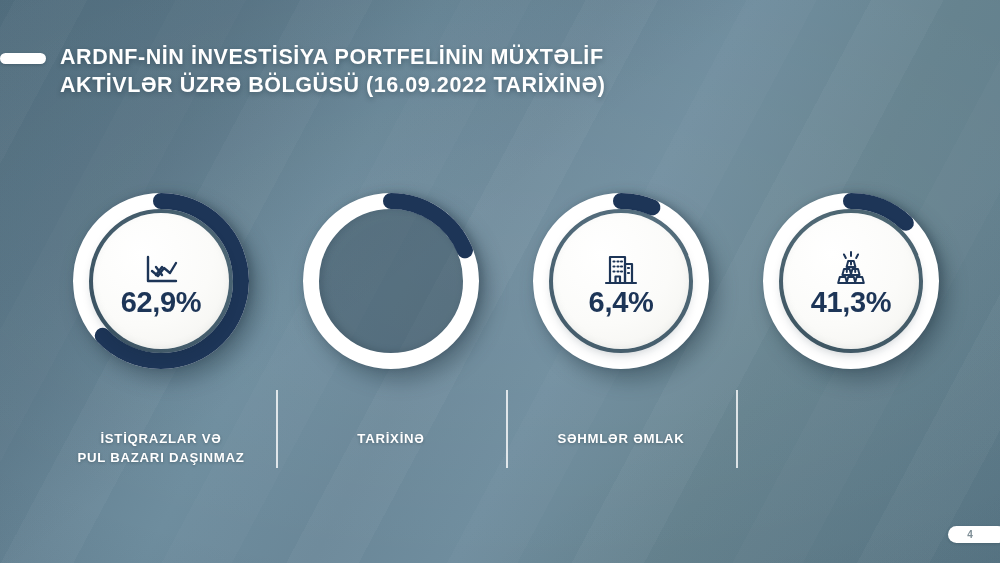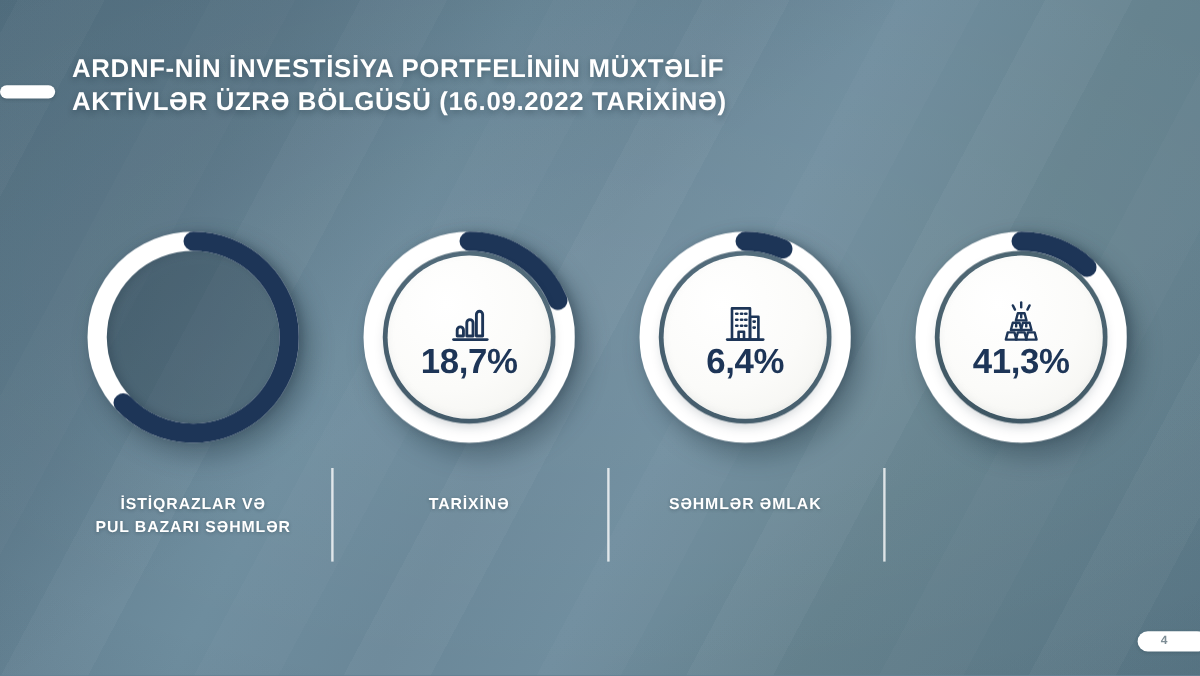--- a/index.html
+++ b/index.html
@@ -65,21 +65,21 @@
         rgba(255,255,255,0.0) 55%,
         rgba(20,40,54,0.13) 100%);
   }
 
   
   .title-row {
     position: absolute;
     left: 0;
     top: 44px;
     display: flex;
-    align-items: center;
+    align-items: flex-start;
     z-index: 6;
   }
   .title-dash {
     width: 46px;
     height: 11px;
     border-radius: 6px;
     background: #ffffff;
     margin-top: 9px;
     flex: none;
     box-shadow: 0 1px 3px rgba(14,30,42,0.25);
@@ -170,21 +170,21 @@
   .icon-slot svg { display: block; }
   .pct {
     color: #1d3557;
     font-size: 29px;
     font-weight: bold;
     letter-spacing: -0.3px;
     line-height: 1;
   }
 
   .card-label {
-    margin-top: 38px;
+    margin-top: 57px;
     color: #ffffff;
     font-size: 13.2px;
     font-weight: bold;
     letter-spacing: 0.75px;
     text-align: center;
     line-height: 1.45;
     text-shadow: 0 1px 3px rgba(18,36,48,0.32);
     width: 200px;
   }
 
@@ -230,45 +230,44 @@
 
   <div class="cards">
 
     <div class="card">
       <div class="donut-wrap">
         <div class="donut-shadow"></div>
         <svg class="donut-svg" viewBox="0 0 182 182">
           <circle cx="91" cy="91" r="80" fill="none" stroke="#ffffff" stroke-width="16" stroke-linecap="round"></circle>
           <circle class="arc" cx="91" cy="91" r="80" fill="none" stroke="#1d3557" stroke-width="16" stroke-linecap="round" stroke-dasharray="316.1698846572768 186.48493991709012"></circle>
         </svg>
+        <div class="inner-circle">
+          <div class="icon-slot">
+            <svg width="36" height="32" viewBox="0 0 36 32" fill="none" stroke="#1d3557" stroke-width="2.4" stroke-linecap="round" stroke-linejoin="round">
+              <path d="M5 3 L5 27 L33 27"></path>
+              <path d="M9 17 L15 22 L21 14 L27 19 L33 9"></path>
+              <path d="M13 13 L19 21 M19 13 L13 21"></path>
+            </svg>
+          </div>
+          <div class="pct">62,9%</div>
+        </div>
       </div>
       <div class="card-label">
         <span>İSTİQRAZLAR VƏ</span><br>
-        <span>PUL BAZARI SƏHMLƏR</span>
+        <span>PUL BAZARI DAŞINMAZ</span>
       </div>
     </div>
 
     <div class="card">
       <div class="donut-wrap">
         <div class="donut-shadow"></div>
         <svg class="donut-svg" viewBox="0 0 182 182">
           <circle cx="91" cy="91" r="80" fill="none" stroke="#ffffff" stroke-width="16" stroke-linecap="round"></circle>
           <circle class="arc" cx="91" cy="91" r="80" fill="none" stroke="#1d3557" stroke-width="16" stroke-linecap="round" stroke-dasharray="93.9964521954066 408.6583723789603"></circle>
         </svg>
-        <div class="inner-circle">
-          <div class="icon-slot">
-            <svg width="34" height="30" viewBox="0 0 34 30" fill="none" stroke="#1d3557" stroke-width="2.4" stroke-linecap="round" stroke-linejoin="round">
-              <path d="M4 27 L32 27"></path>
-              <path d="M7 24 L7 19 a2.6 2.6 0 0 1 5.2 0 L12.2 24 Z"></path>
-              <path d="M15 24 L15 13 a2.6 2.6 0 0 1 5.2 0 L20.2 24 Z"></path>
-              <path d="M23 24 L23 6 a2.6 2.6 0 0 1 5.2 0 L28.2 24 Z"></path>
-            </svg>
-          </div>
-          <div class="pct">18,7%</div>
-        </div>
       </div>
       <div class="card-label">
         <span>TARİXİNƏ</span>
       </div>
     </div>
 
     <div class="card">
       <div class="donut-wrap">
         <div class="donut-shadow"></div>
         <svg class="donut-svg" viewBox="0 0 182 182">

